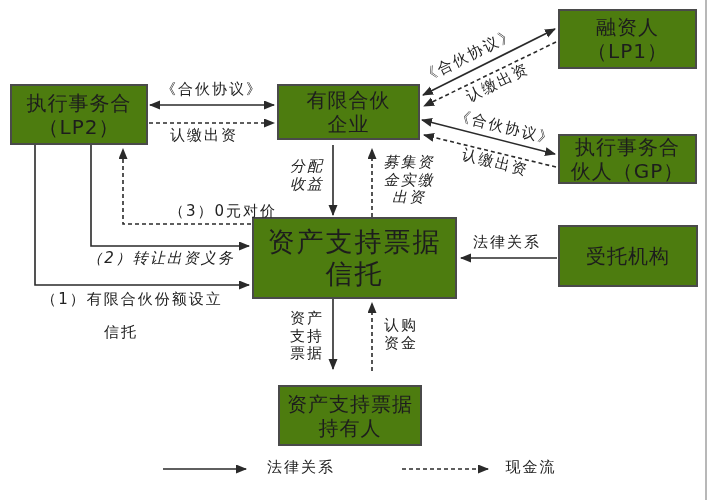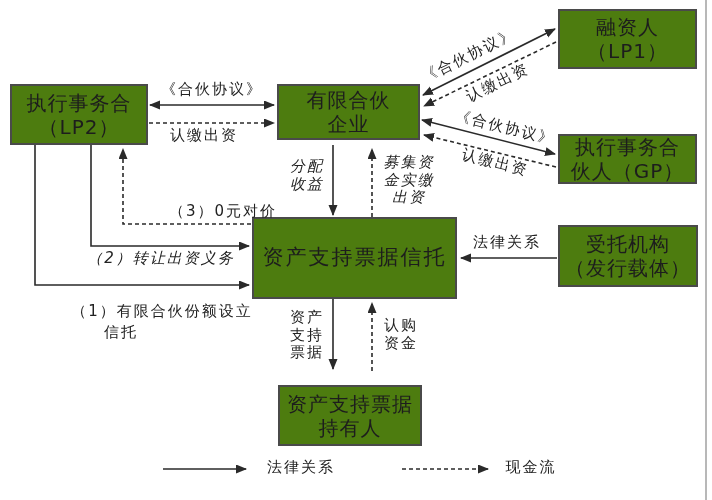--- a/index.html
+++ b/index.html
@@ -9,21 +9,21 @@
     font-family:"DejaVu Sans","Liberation Sans",sans-serif;
     color:#1d1d1d; overflow:hidden;
   }
   svg.wires { position:absolute; left:0; top:0; width:712px; height:500px; }
   .node {
     position:absolute; border:2px solid #4a4a4a; background:#4d7c0f;
     display:flex; flex-direction:column; align-items:center; justify-content:center;
     text-align:center; font-size:20px; line-height:1.2; letter-spacing:1px;
     color:#1d1d1d;
   }
-  .node-trust { font-size:21px; letter-spacing:2px; }
+  .node-trust { font-size:27px; letter-spacing:2px; }
   .lbl {
     position:absolute; white-space:nowrap; font-size:15px; letter-spacing:2px;
     transform:translate(-50%,-50%); text-align:center; color:#222222; line-height:1.18;
   }
   .lbl span { display:block; }
   .rot-neg { transform:translate(-50%,-50%) rotate(-26deg); }
   .rot-pos { transform:translate(-50%,-50%) rotate(14deg); }
   .edge-line { stroke:#2a2a2a; stroke-width:1.6; fill:none; }
   .edge-dashed { stroke-dasharray:4 3; }
   .frame-line { position:absolute; background:#b8b8b8; }
@@ -84,21 +84,20 @@
     <span>执行事务合</span>
     <span>伙人（GP）</span>
   </div>
 
   <div class="node node-trust" style="left:252px; top:217px; width:205px; height:82px;">
     <span>资产支持票据信托</span>
   </div>
 
   <div class="node" style="left:558px; top:225px; width:140px; height:62px;">
     <span>受托机构</span>
-    <span>（发行载体）</span>
   </div>
 
   <div class="node" style="left:278px; top:385px; width:144px; height:61px;">
     <span>资产支持票据</span>
     <span>持有人</span>
   </div>
 
   <div class="lbl" style="left:212px; top:90px;">《合伙协议》</div>
   <div class="lbl" style="left:204px; top:136px;">认缴出资</div>
 
@@ -114,33 +113,33 @@
   </div>
 
   <div class="lbl" style="left:409px; top:181px;font-style:italic;">
     <span>募集资</span>
     <span>金实缴</span>
     <span>出资</span>
   </div>
 
   <div class="lbl" style="left:507px; top:243px;">法律关系</div>
 
-  <div class="lbl" style="left:307px; top:337px;font-family:Liberation Mono, monospace;">
+  <div class="lbl" style="left:307px; top:337px;">
     <span>资产</span>
     <span>支持</span>
     <span>票据</span>
   </div>
 
   <div class="lbl" style="left:401px; top:335px;">
     <span>认购</span>
     <span>资金</span>
   </div>
 
   <div class="lbl" style="left:186px; top:212px;margin-left:37px;">（3）0元对价</div>
   <div class="lbl" style="left:161px; top:259px;font-style:italic;">（2）转让出资义务</div>
-  <div class="lbl" style="left:162px; top:300px;margin-top:12px;">（1）有限合伙份额设立</div>
+  <div class="lbl" style="left:132px; top:300px;">（1）有限合伙份额设立</div>
   <div class="lbl" style="left:121px; top:317px;margin-top:16px;">信托</div>
 
   <div class="lbl" style="left:301px; top:468px;">法律关系</div>
   <div class="lbl" style="left:531px; top:468px;">现金流</div>
 
   <div class="frame-line" style="left:705px; top:0; width:2px; height:500px;"></div>
 </div>
 
 </body></html>

